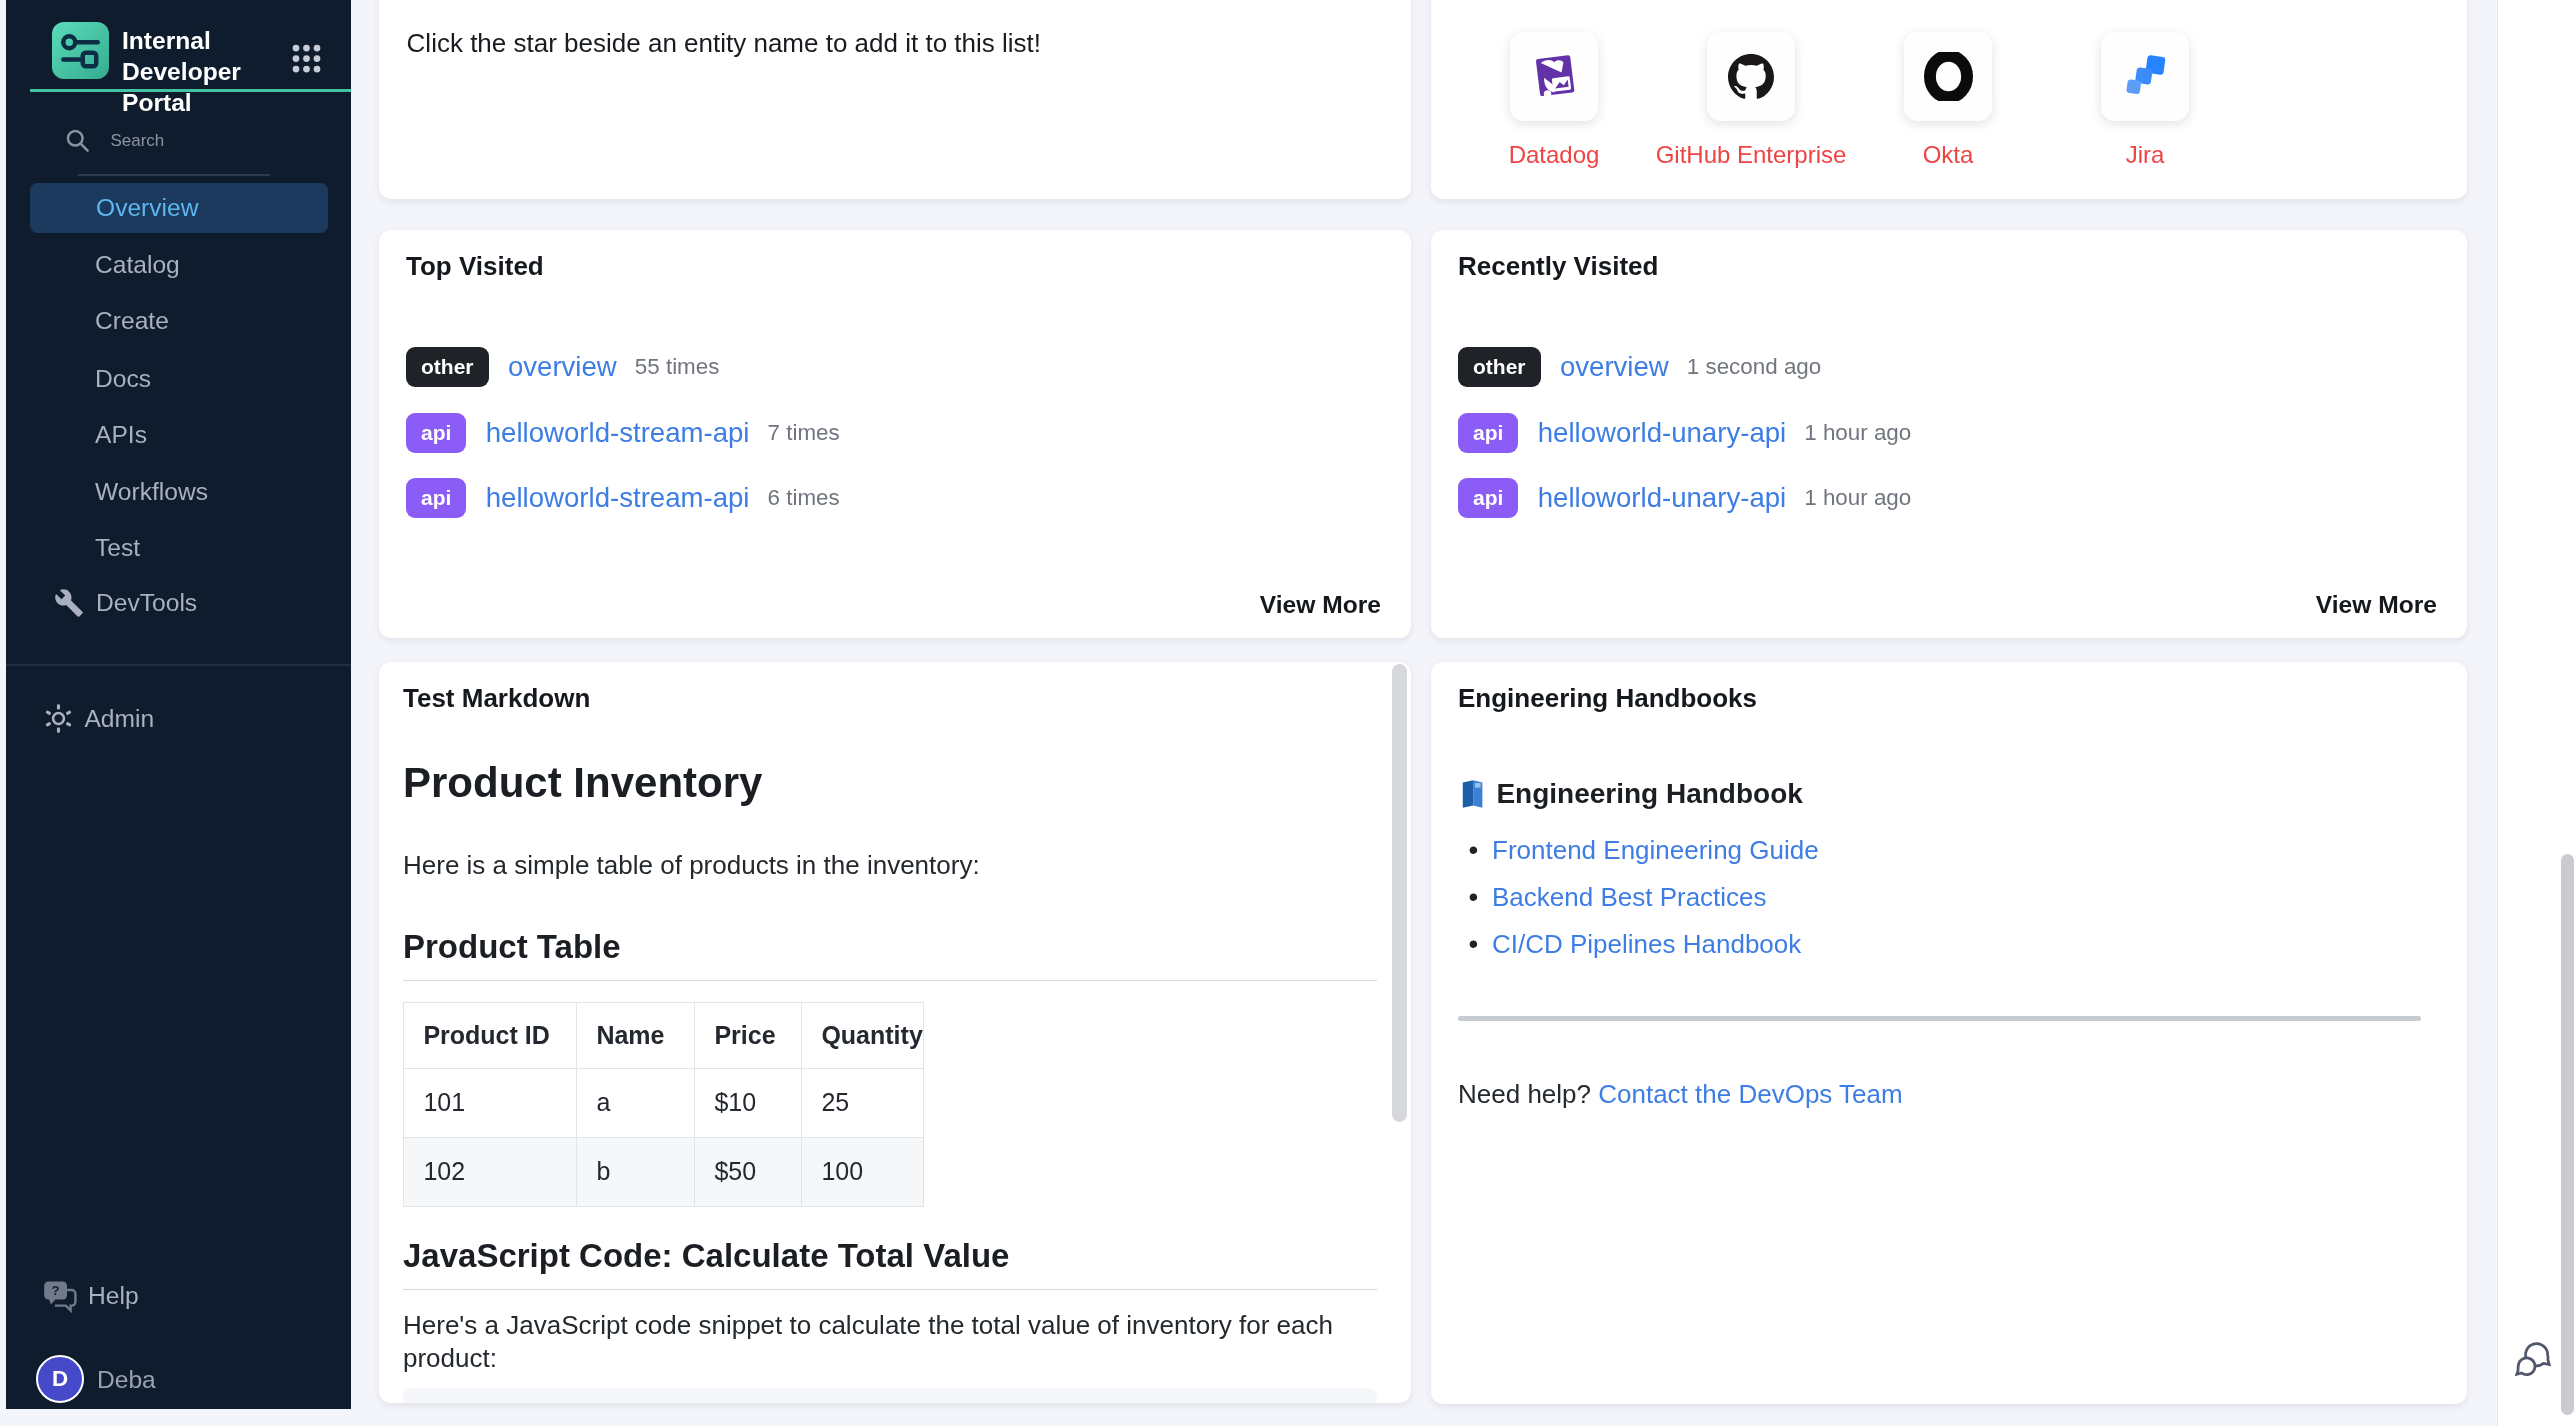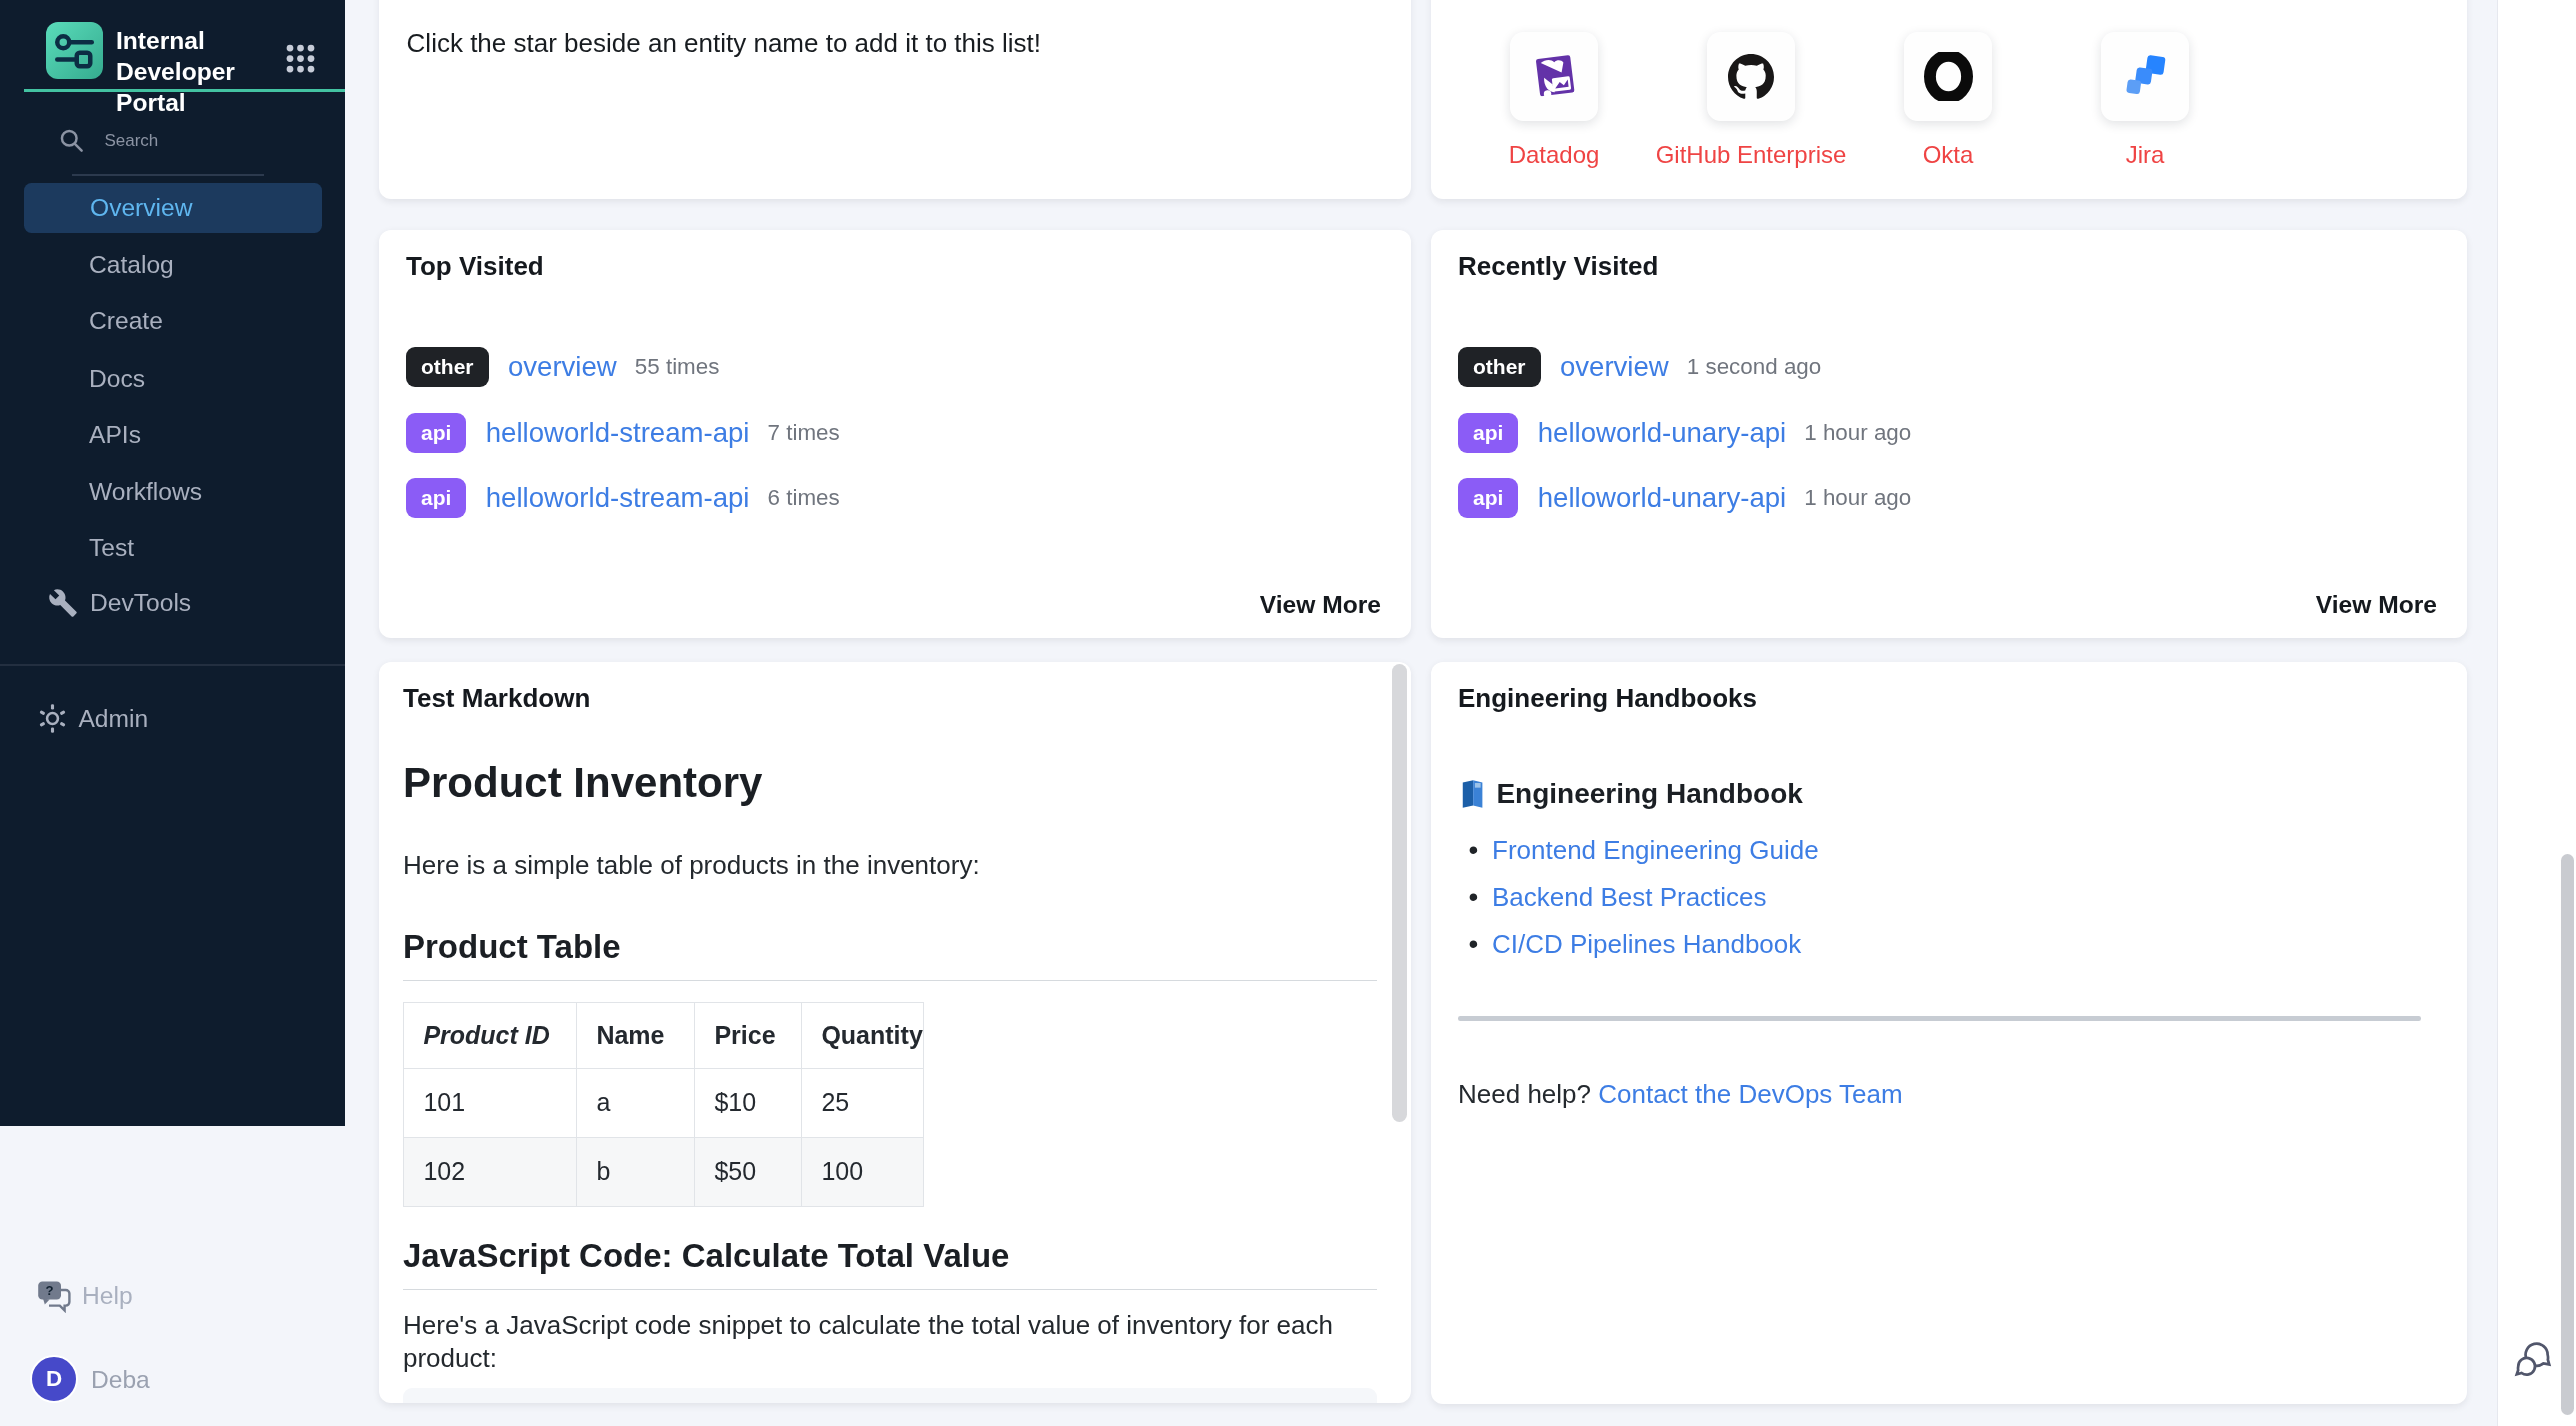--- a/index.html
+++ b/index.html
@@ -1,21 +1,21 @@
 <!DOCTYPE html>
 <html style="font-size:12px"><head>
 <meta charset="utf-8">
 <style>
   * { margin:0; padding:0; box-sizing:border-box; }
   html,body { width:2576px; height:1427px; overflow:hidden; }
   body { font-family:"Liberation Sans", sans-serif; background:#f3f5fa; }
   .root { position:relative; width:2576px; height:1427px; }
 
   
-  .sidebar { position:absolute; left:0; top:0; width:345px; height:1126px; background:#0e1c2d; }
+  .sidebar { position:absolute; left:6px; top:0; width:345px; height:1409px; background:#0e1c2d; }
   .logo-mark { position:absolute; left:46px; top:22.4px; width:57px; height:57px; border-radius:12px;
                background:linear-gradient(135deg,#5adcba,#35ab8f); display:flex; align-items:center; justify-content:center; }
   .logo-title { position:absolute; left:116px; top:25px; width:160px; color:#ffffff; font-size:24.6px;
                 font-weight:700; line-height:31px; }
   .apps-icon { position:absolute; left:284px; top:42px; }
   .teal-line { position:absolute; left:24px; right:0; top:89px; height:3px; background:#43c3a2; }
   .search-row { position:absolute; left:58px; top:127px; display:flex; align-items:center; }
   .search-label { margin-left:19.4px; color:#8b93a3; font-size:17px; }
   .search-underline { position:absolute; left:72px; top:174px; width:192px; height:1.5px; background:#2c3a4e; }
   .nav-pill { position:absolute; left:24px; right:23px; top:183px; height:50px; border-radius:7.5px;
@@ -65,21 +65,21 @@
   .md-h1 { margin-top:46px; font-size:42px; font-weight:700; color:#1b1f24; line-height:46px; }
   .md-p  { margin-top:43px; font-size:26px; color:#24292e; line-height:33px; }
   .md-h2 { margin-top:46px; font-size:33px; font-weight:700; color:#1b1f24; line-height:37px;
            padding-bottom:15px; border-bottom:1.5px solid #d6dade; }
   .md-h2.second { margin-top:30px; }
   .md-p2 { margin-top:19.4px; font-size:26px; color:#24292e; line-height:33px; width:954px; }
   .md-table { margin-top:21px; border-collapse:collapse; font-size:25px; color:#24292f; }
   .md-table th, .md-table td { border:1.5px solid #e1e4e8; text-align:left; }
   .md-table th { font-weight:600; padding:18px 0 18px 19.4px; }
   .md-table td { padding:19.4px 0 19.4px 19.4px; }
-  .md-table .c0 { width:173px;font-style:italic; } .md-table .c1 { width:118px; }
+  .md-table .c0 { width:173px; } .md-table .c1 { width:118px; }
   .md-table .c2 { width:107px; } .md-table .c3 { width:113px; }
   .md-table tr.striped td { background:#f6f7f8; }
   .code-block { margin-top:13.4px; background:#f5f7fa; border-radius:9px; padding:30px 28px 60px 28px; }
   .card-scrollbar { position:absolute; right:3.7px; top:2.2px; width:15px; height:458px; border-radius:7.5px; background:#d7d8db; }
 
   
   .hb-inner { padding:21px 46px 0 27px; }
   .hb-title { font-size:26px; font-weight:700; color:#15191e; line-height:31px; }
   .hb-h3 { margin-top:63px; font-size:28px; font-weight:700; color:#1b1f24; line-height:34px;
            display:flex; align-items:center; }

